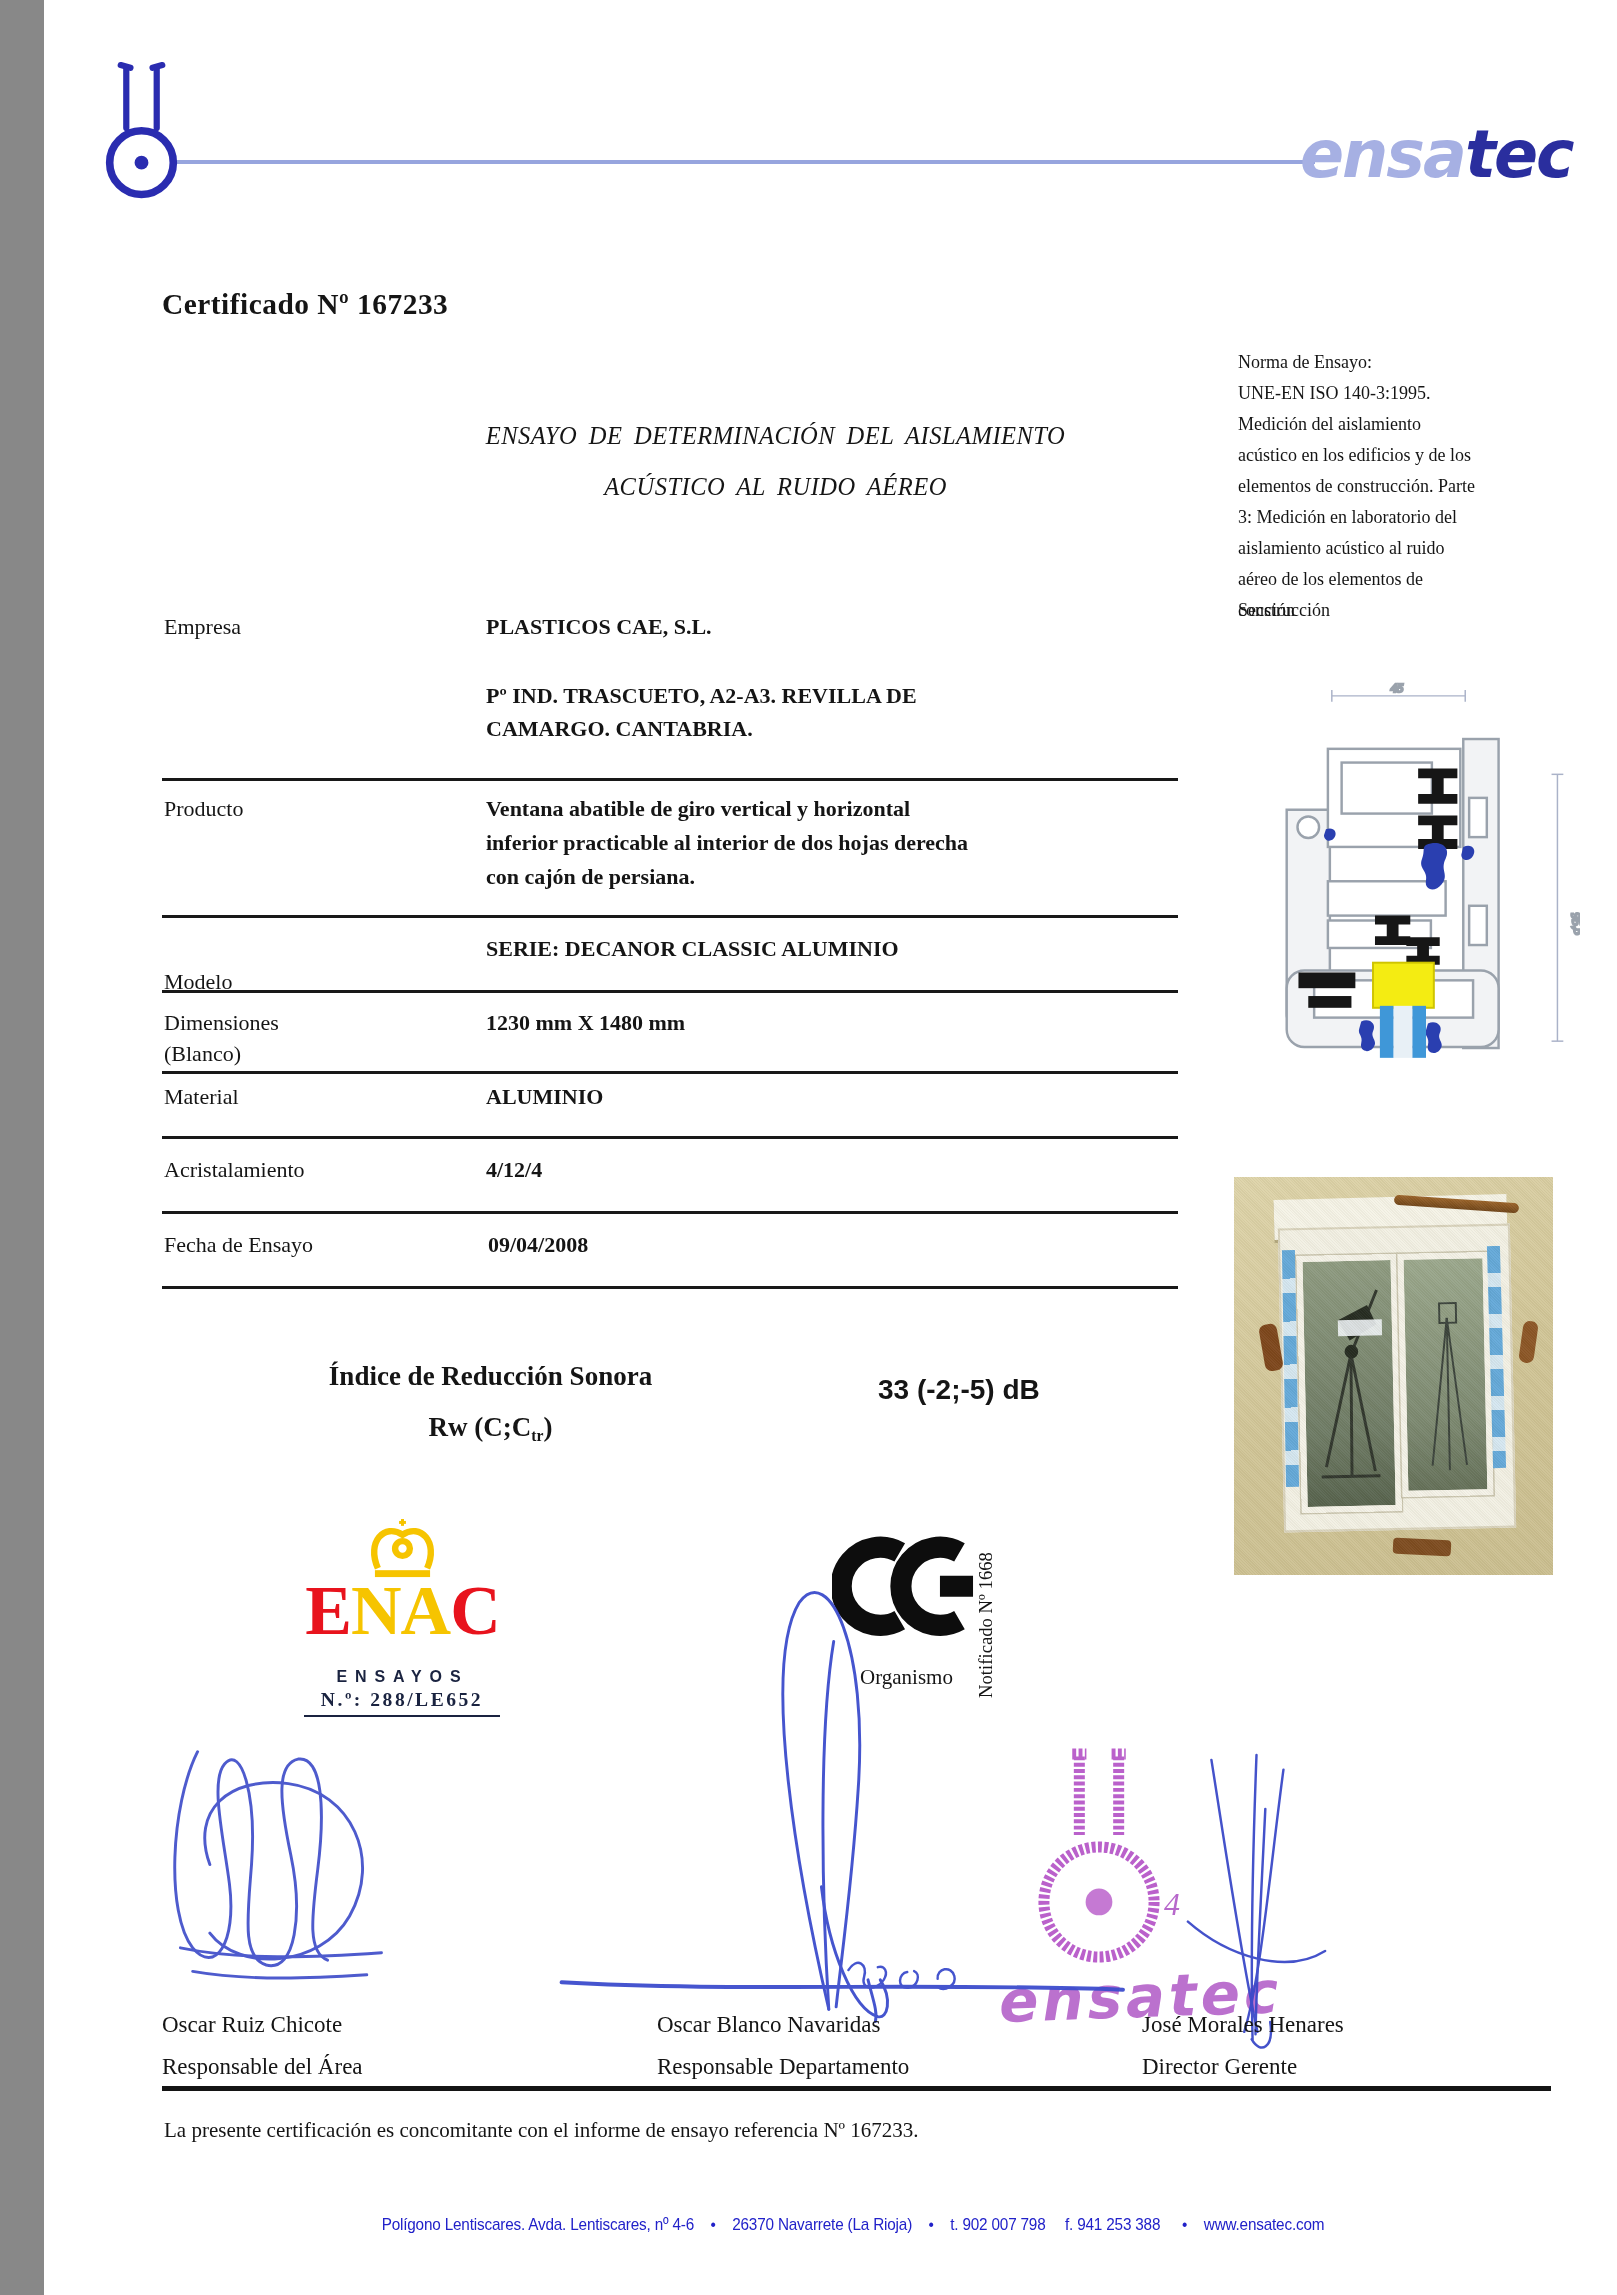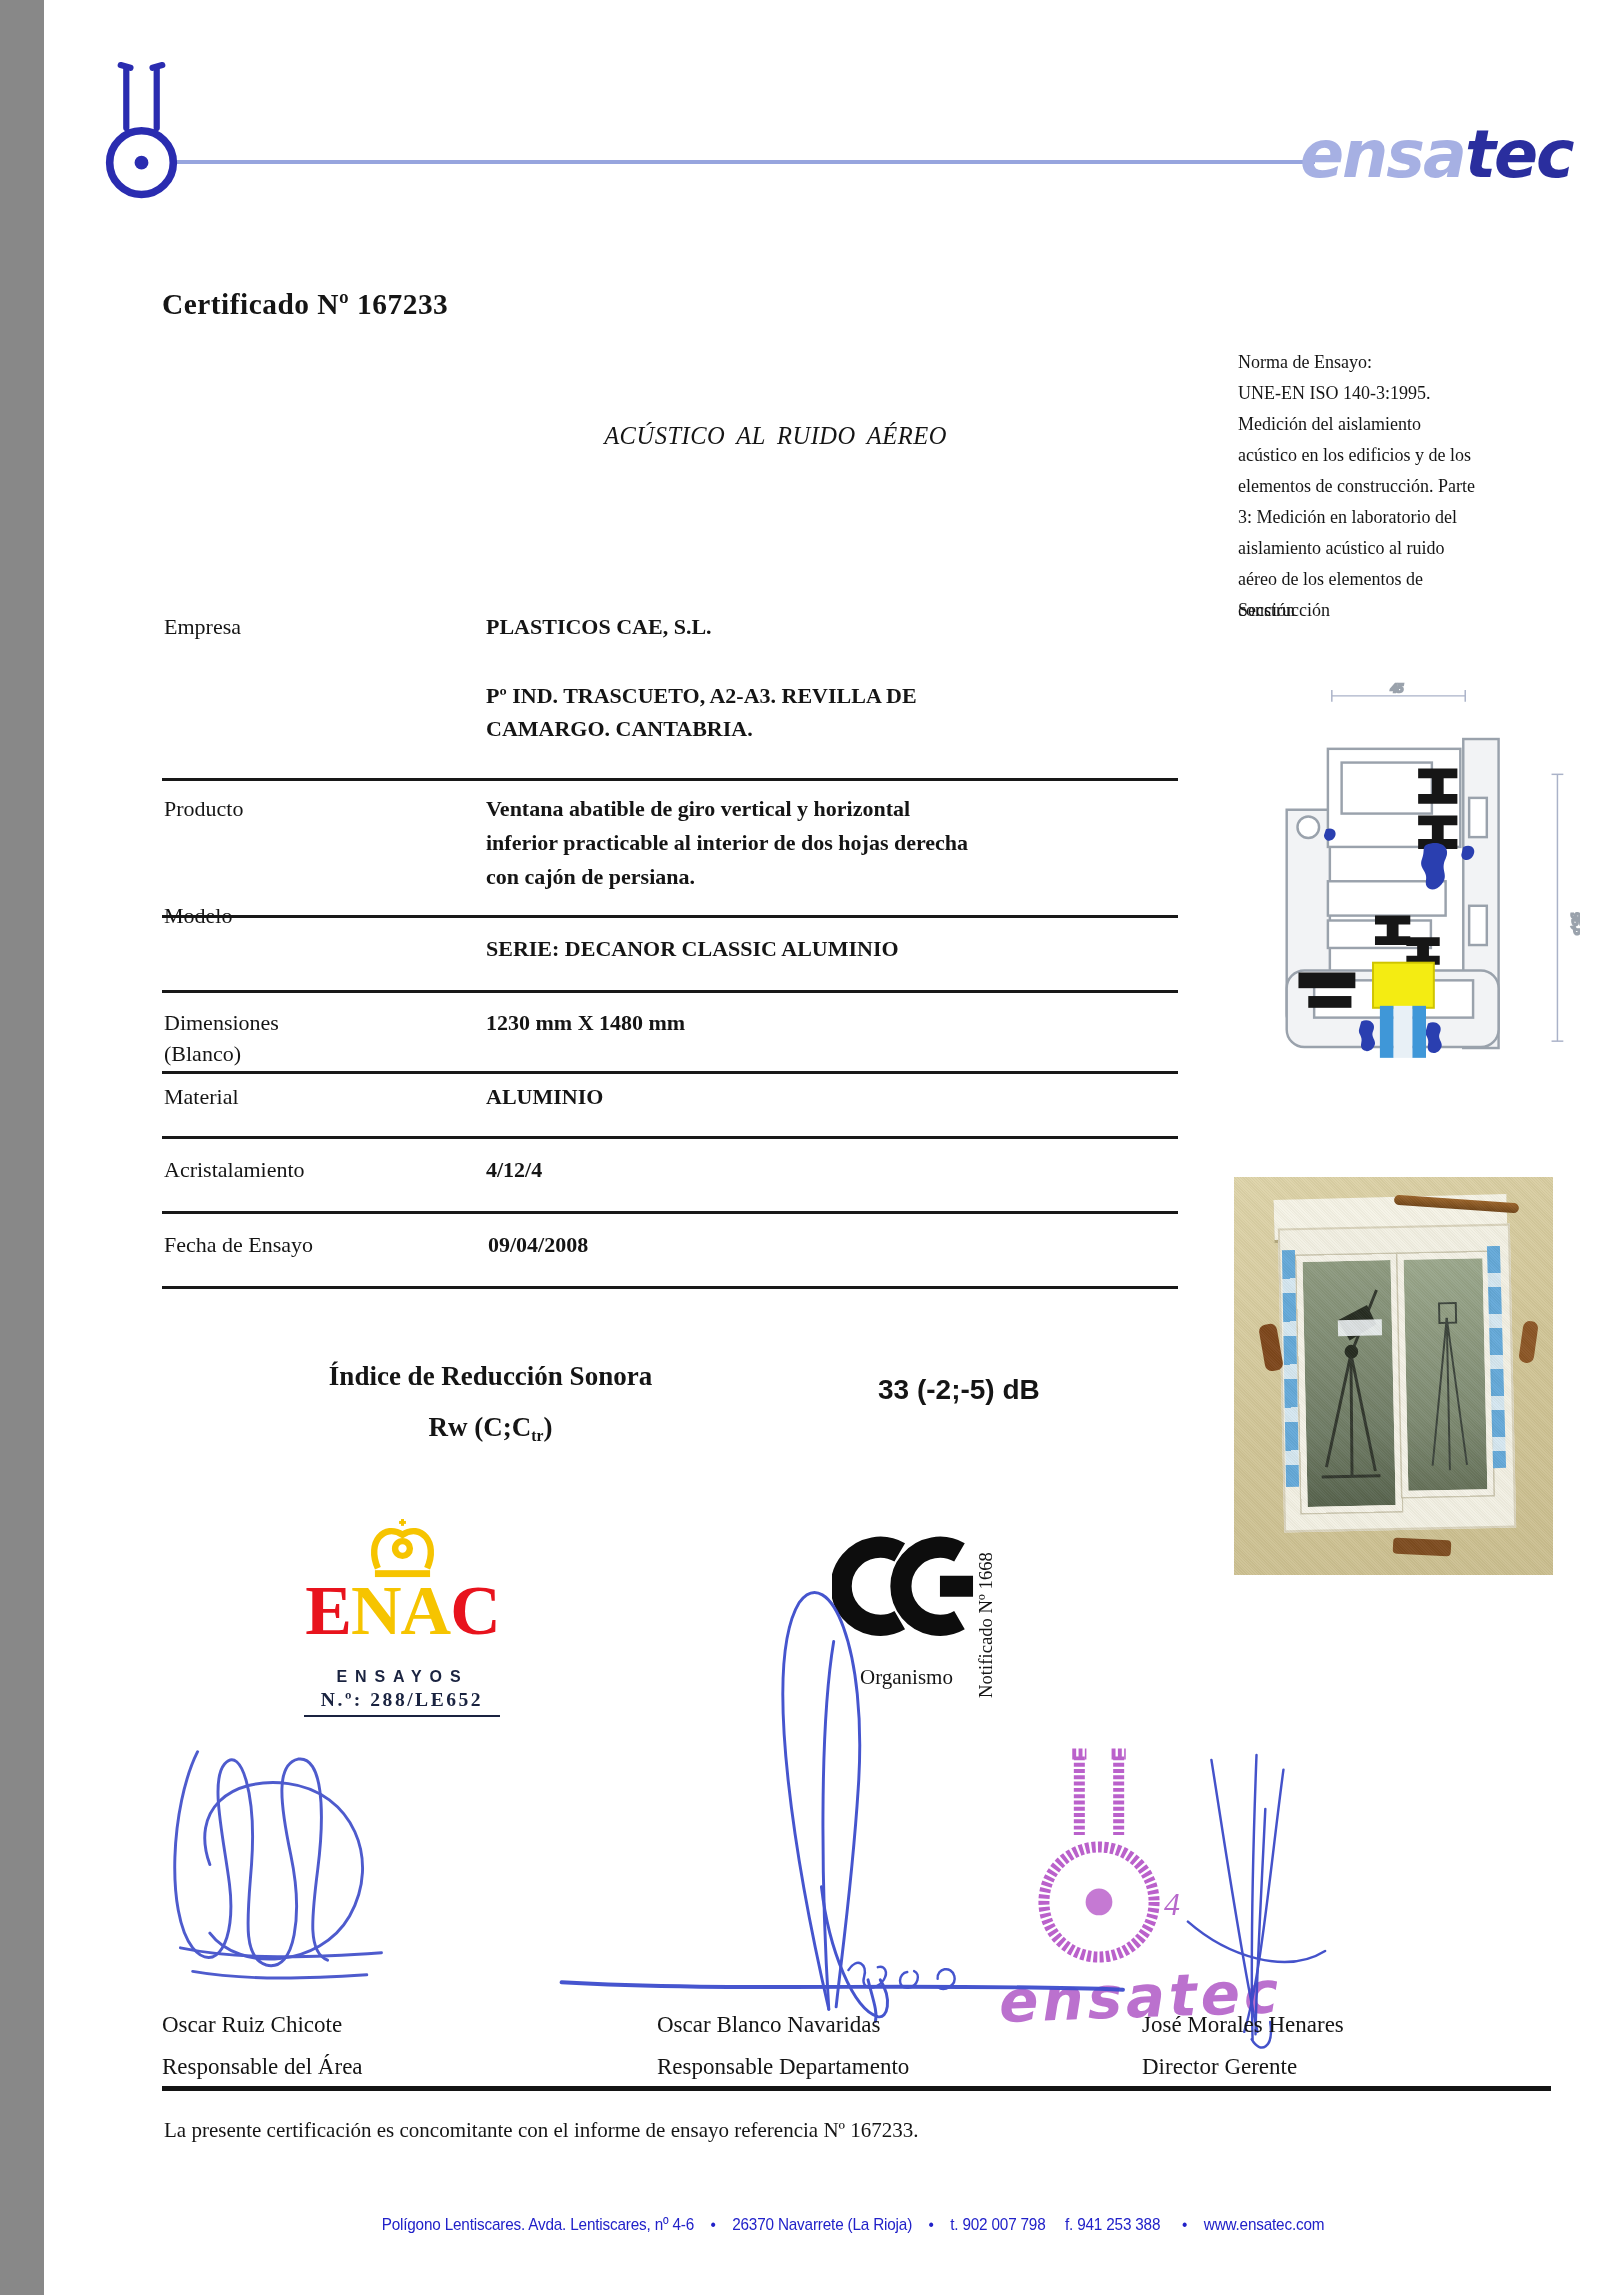--- a/index.html
+++ b/index.html
@@ -115,20 +115,21 @@
     <circle cx="60" cy="150" r="10" fill="#2a2cb0"></circle>
   </svg>
 
   <div class="abs wordmark">
     <span class="wm-ensa">ensa</span><span class="wm-tec">tec</span>
   </div>
 
   <div class="abs cert-title">Certificado Nº 167233</div>
 
   <div class="abs main-title">
+    <div>ENSAYO DE DETERMINACIÓN DEL AISLAMIENTO</div>
     <div>ACÚSTICO AL RUIDO AÉREO</div>
   </div>
 
   <div class="abs norm">
     <div>Norma de Ensayo:</div>
     <div>UNE-EN ISO 140-3:1995.</div>
     <div>Medición del aislamiento</div>
     <div>acústico en los edificios y de los</div>
     <div>elementos de construcción. Parte</div>
     <div>3: Medición en laboratorio del</div>
@@ -203,21 +204,21 @@
 
   <div class="abs rule rule-r1"></div>
 
   <div class="abs lbl" style="left:120px;top:796px">Producto</div>
   <div class="abs val" style="left:442px;top:796px">Ventana abatible de giro vertical y horizontal</div>
   <div class="abs val" style="left:442px;top:830px">inferior practicable al  interior de dos hojas derecha</div>
   <div class="abs val" style="left:442px;top:864px">con cajón de persiana.</div>
 
   <div class="abs rule rule-r2"></div>
 
-  <div class="abs lbl" style="left:120px;top:903px">Modelo</div>
+  <div class="abs lbl" style="left:120px;top:969px">Modelo</div>
   <div class="abs val" style="left:442px;top:936px">SERIE: DECANOR CLASSIC ALUMINIO</div>
 
   <div class="abs rule rule-r3"></div>
 
   <div class="abs lbl" style="left:120px;top:1010px">Dimensiones</div>
   <div class="abs lbl" style="left:120px;top:1041px">(Blanco)</div>
   <div class="abs val" style="left:442px;top:1010px">1230 mm X 1480 mm</div>
 
   <div class="abs rule rule-r4"></div>
 

